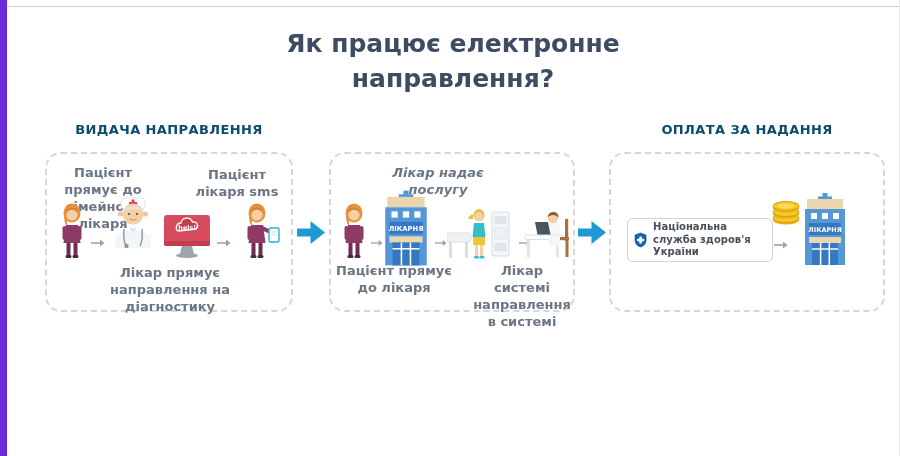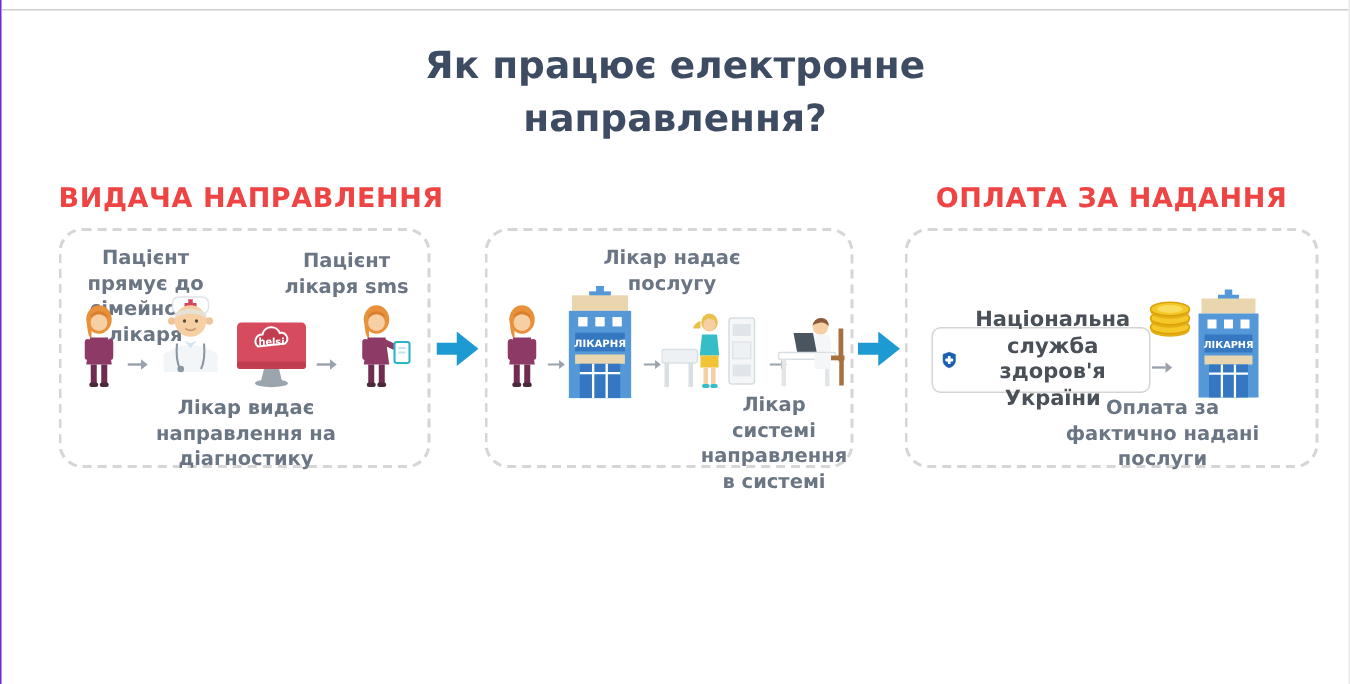--- a/index.html
+++ b/index.html
@@ -1,33 +1,33 @@
 <!DOCTYPE html>
 <html lang="uk"><head>
 <meta charset="utf-8">
 <style>
   * { margin:0; padding:0; box-sizing:border-box; }
   html,body { background:#f4f4f4; }
   body { font-family:"DejaVu Sans","Liberation Sans",sans-serif; }
   .page {
     position:relative; width:900px; height:456px; background:#ffffff;
     margin:0 auto; overflow:hidden;
-    border-left:1px solid #6d28d9; border-right:1px solid #e8e8e8;
+    border-left:7px solid #6d28d9; border-right:1px solid #e8e8e8;
   }
   .top-rule { position:absolute; left:0; top:6px; width:100%; height:1px; background:#cfcfcf; }
 
   .main-title {
     position:absolute; left:50%; top:26px; transform:translateX(-50%);
     width:380px; text-align:center;
     font-size:25px; font-weight:bold; color:#3e4c63; line-height:1.4;
   }
 
   .section-header {
     position:absolute; top:122px; text-align:center;
-    font-size:18px; font-weight:bold; color:#ef4444; letter-spacing:0.4px;
+    font-size:13px; font-weight:bold; color:#0c4a6e; letter-spacing:0.4px;
     white-space:nowrap;
   }
   .hdr-1 { left:38px;  width:248px; }
   .hdr-2 { left:322px; width:246px; }
   .hdr-3 { left:602px; width:276px; }
 
   .card {
     position:absolute; top:152px; height:160px;
     border:2px dashed #d6d6d6; border-radius:16px; background:#ffffff;
   }
@@ -35,39 +35,39 @@
   .card-2 { left:322px; width:246px; }
   .card-3 { left:602px; width:276px; }
 
   .card-text {
     position:absolute; font-size:13px; font-weight:bold; color:#6b7684;
     line-height:1.32; text-align:center;
   }
   .c1-top-left   { left:4px;   top:10px;  width:104px; }
   .c1-top-right  { left:138px; top:12px;  width:104px; }
   .c1-bottom     { left:62px;  top:110px; width:122px; }
-  .c2-top        { left:72px;  top:10px;  width:102px; }
+  .c2-top        { left:56px;  top:10px;  width:102px;font-style:italic; }
   .c2-bottom-left{ left:2px;   top:108px; width:122px; }
   .c2-bottom-right{left:140px; top:108px; width:102px; }
   .c3-bottom     { left:94px;  top:110px; width:152px; }
 
   .icon { position:absolute; }
 
   .flow-arrow { position:absolute; top:221px; }
   .flow-arrow-1 { left:290px; }
   .flow-arrow-2 { left:571px; }
 
   .nszu-badge {
     position:absolute; left:16px; top:64px; width:146px; height:44px;
     background:#ffffff; border:1px solid #d4d4d4; border-radius:6px;
     display:flex; align-items:center; gap:6px; padding:4px 6px;
   }
   .nszu-text {
-    font-size:14px; font-weight:bold; color:#4a5058; line-height:1.25;
-    text-align:center;
+    font-size:10px; font-weight:bold; color:#4a5058; line-height:1.25;
+    text-align:left;
   }
 </style>
 </head>
 <body>
 
 <div class="page">
   <div class="top-rule"></div>
 
   <h1 class="main-title">Як працює електронне направлення?</h1>
 
@@ -139,21 +139,21 @@
       <path d="M21.5,24 L30,28 L29,32 L20.5,28 Z" fill="#8e3a66"></path>
       <rect x="28" y="26" width="10" height="14" rx="1.5" fill="#ffffff" stroke="#2bb5c8" stroke-width="1.4"></rect>
       <line x1="30.5" y1="30" x2="35.5" y2="30" stroke="#bfe6ec" stroke-width="1.2"></line>
       <line x1="30.5" y1="33" x2="35.5" y2="33" stroke="#bfe6ec" stroke-width="1.2"></line>
       <rect x="10.5" y="41" width="4" height="13" fill="#6f2c50"></rect>
       <rect x="17.5" y="41" width="4" height="13" fill="#6f2c50"></rect>
       <rect x="9.5" y="53" width="6" height="3" rx="1.5" fill="#4a2a3a"></rect>
       <rect x="16.5" y="53" width="6" height="3" rx="1.5" fill="#4a2a3a"></rect>
     </svg>
 
-    <div class="card-text c1-bottom">Лікар видає направлення на діагностику</div>
+    <div class="card-text c1-bottom">Лікар прямує направлення на діагностику</div>
   </div>
 
   <svg class="flow-arrow flow-arrow-1" width="28" height="23" viewBox="0 0 28 23">
     <rect x="0" y="7.5" width="15" height="8" fill="#1e9ad2"></rect>
     <polygon points="13.5,0 28,11.5 13.5,23" fill="#1e9ad2"></polygon>
   </svg>
 
   <div class="card card-2">
     <div class="card-text c2-top">Лікар надає послугу</div>
 
@@ -229,20 +229,21 @@
       <path d="M12,12 L25,12 L27.5,25 L14.5,25 Z" fill="#4a5560"></path>
       <rect x="2" y="25" width="38" height="4.5" rx="1" fill="#ffffff" stroke="#d9dee2"></rect>
       <rect x="4" y="29.5" width="3" height="18" fill="#e2e6e9"></rect>
       <rect x="33" y="29.5" width="3" height="18" fill="#e2e6e9"></rect>
       <rect x="42" y="9" width="3.2" height="22" fill="#a9703f"></rect>
       <rect x="36" y="27" width="10" height="3.2" fill="#a9703f"></rect>
       <rect x="42.5" y="30" width="3" height="17" fill="#a9703f"></rect>
       <rect x="26" y="26" width="11" height="10" fill="#f4f6f8"></rect>
     </svg>
 
+    <div class="card-text c2-bottom-left">Пацієнт прямує до лікаря</div>
     <div class="card-text c2-bottom-right">Лікар системі направлення в системі</div>
   </div>
 
   <svg class="flow-arrow flow-arrow-2" width="28" height="23" viewBox="0 0 28 23">
     <rect x="0" y="7.5" width="15" height="8" fill="#1e9ad2"></rect>
     <polygon points="13.5,0 28,11.5 13.5,23" fill="#1e9ad2"></polygon>
   </svg>
 
   <div class="card card-3">
     <div class="nszu-badge">
@@ -279,15 +280,14 @@
       <rect x="34" y="20" width="6" height="6" fill="#ffffff"></rect>
       <rect x="10" y="30" width="32" height="12" fill="#3578c1"></rect>
       <text x="26" y="39" text-anchor="middle" font-size="6.5" font-weight="bold" fill="#ffffff">ЛІКАРНЯ</text>
       <rect x="10" y="44" width="32" height="6" fill="#e9d6ae"></rect>
       <rect x="13" y="50" width="26" height="22" fill="#3578c1"></rect>
       <line x1="21.6" y1="50" x2="21.6" y2="72" stroke="#ffffff" stroke-width="1.5"></line>
       <line x1="30.3" y1="50" x2="30.3" y2="72" stroke="#ffffff" stroke-width="1.5"></line>
       <line x1="13" y1="56" x2="39" y2="56" stroke="#ffffff" stroke-width="1.5"></line>
     </svg>
 
-    <div class="card-text c3-bottom">Оплата за фактично надані послуги</div>
   </div>
 </div>
 
 </body></html>

